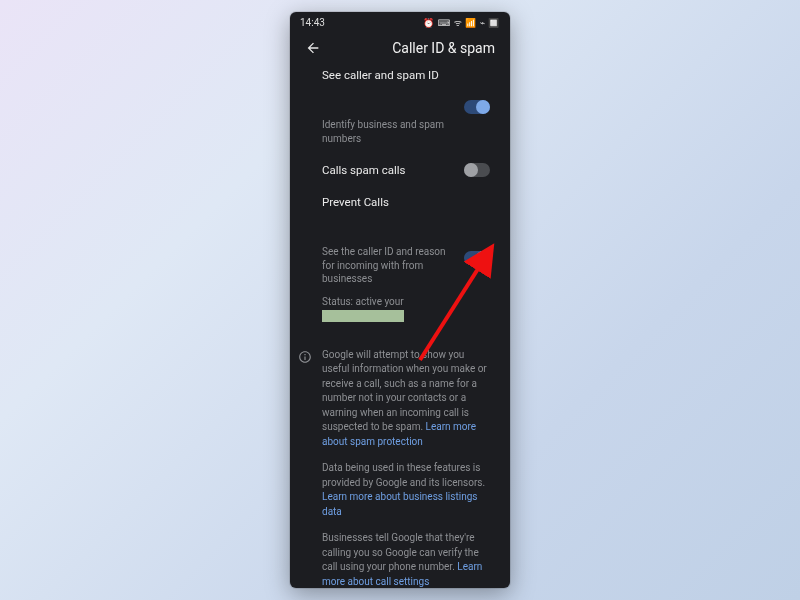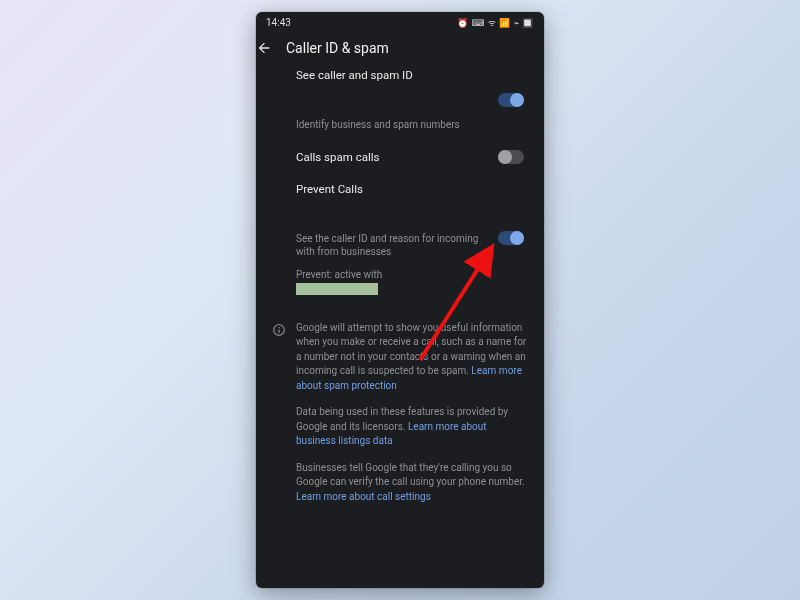--- a/index.html
+++ b/index.html
@@ -4,43 +4,44 @@
 <style>
   * { box-sizing: border-box; margin: 0; padding: 0; }
   body {
     width: 800px; height: 600px;
     background: linear-gradient(135deg, #eae4f7 0%, #dfe8f5 30%, #c8d6eb 70%, #bfd0e6 100%);
     display: flex; align-items: center; justify-content: center;
     font-family: Roboto, "Segoe UI", Arial, sans-serif;
     position: relative;
   }
   .phone {
-    width: 288px; height: 576px;
+    width: 220px; height: 576px;
     background: #1c1d21;
     border-radius: 6px;
     box-shadow: 0 6px 24px rgba(0,0,0,.35), 0 0 0 1px rgba(0,0,0,.1);
     color: #e6e6e6;
     display: flex; flex-direction: column;
     overflow: hidden;
     position: relative;
   }
   .statusbar {
     height: 18px; padding: 2px 10px 0;
     display: flex; justify-content: space-between; align-items: center;
     font-size: 10px; color: #ddd;
   }
   .status-icons { display: flex; gap: 4px; font-size: 9px; letter-spacing: .5px; }
   .appbar {
     display: flex; align-items: center; gap: 14px;
-    padding: 10px 0 12px;
+    padding: 10px 15px 12px;
+    justify-content: space-between;
   }
   .back-arrow { width: 16px; height: 16px; cursor: pointer; }
   .back-arrow svg { width: 16px; height: 16px; fill: #e6e6e6; }
   .appbar-title { font-size: 14px; color: #f0f0f0; }
-  .content { flex: 1; overflow: hidden; padding: 0 16px 0 40px; font-size: 10.5px; }
+  .content { flex: 1; overflow: hidden; padding: 0 16px 0 32px; font-size: 10.5px; }
   .setting { position: relative; margin-bottom: 18px; padding-right: 36px; }
   .setting-title { font-size: 11.5px; color: #eaeaea; margin-bottom: 2px; }
   .setting-sub { font-size: 10px; color: #8d8f93; line-height: 1.35; margin-top: 36px; }
   .toggle {
     position: absolute; right: 4px; top: 50%; transform: translateY(-50%);
     width: 26px; height: 14px; border-radius: 14px; cursor: pointer;
   }
   .toggle::after {
     content: ""; position: absolute; width: 14px; height: 14px;
     border-radius: 50%; top: 0; transition: .2s;
@@ -87,21 +88,21 @@
 
     <div class="setting">
       <div class="setting-title">Calls spam calls</div>
       <div class="toggle off"></div>
     </div>
 
     <div class="setting">
       <div class="setting-title">Prevent Calls</div>
       <div class="setting-sub">See the caller ID and reason for incoming with from businesses</div>
       <div class="toggle on"></div>
-      <div class="status-label">Prevent: active with</div>
+      <div class="status-label">Status: active your</div>
       <div class="redact"></div>
     </div>
 
     <div class="info-block">
       <span class="info-icon">
         <svg viewBox="0 0 24 24">
             <path d="M11 7h2v2h-2zm0 4h2v6h-2zm1-9C6.5 2 2 6.5 2 12s4.5 10 10 10 10-4.5 10-10S17.5 2 12 2zm0 18c-4.4 0-8-3.6-8-8s3.6-8 8-8 8 3.6 8 8-3.6 8-8 8z"></path>
           </svg>
       </span>
       <div class="para">

